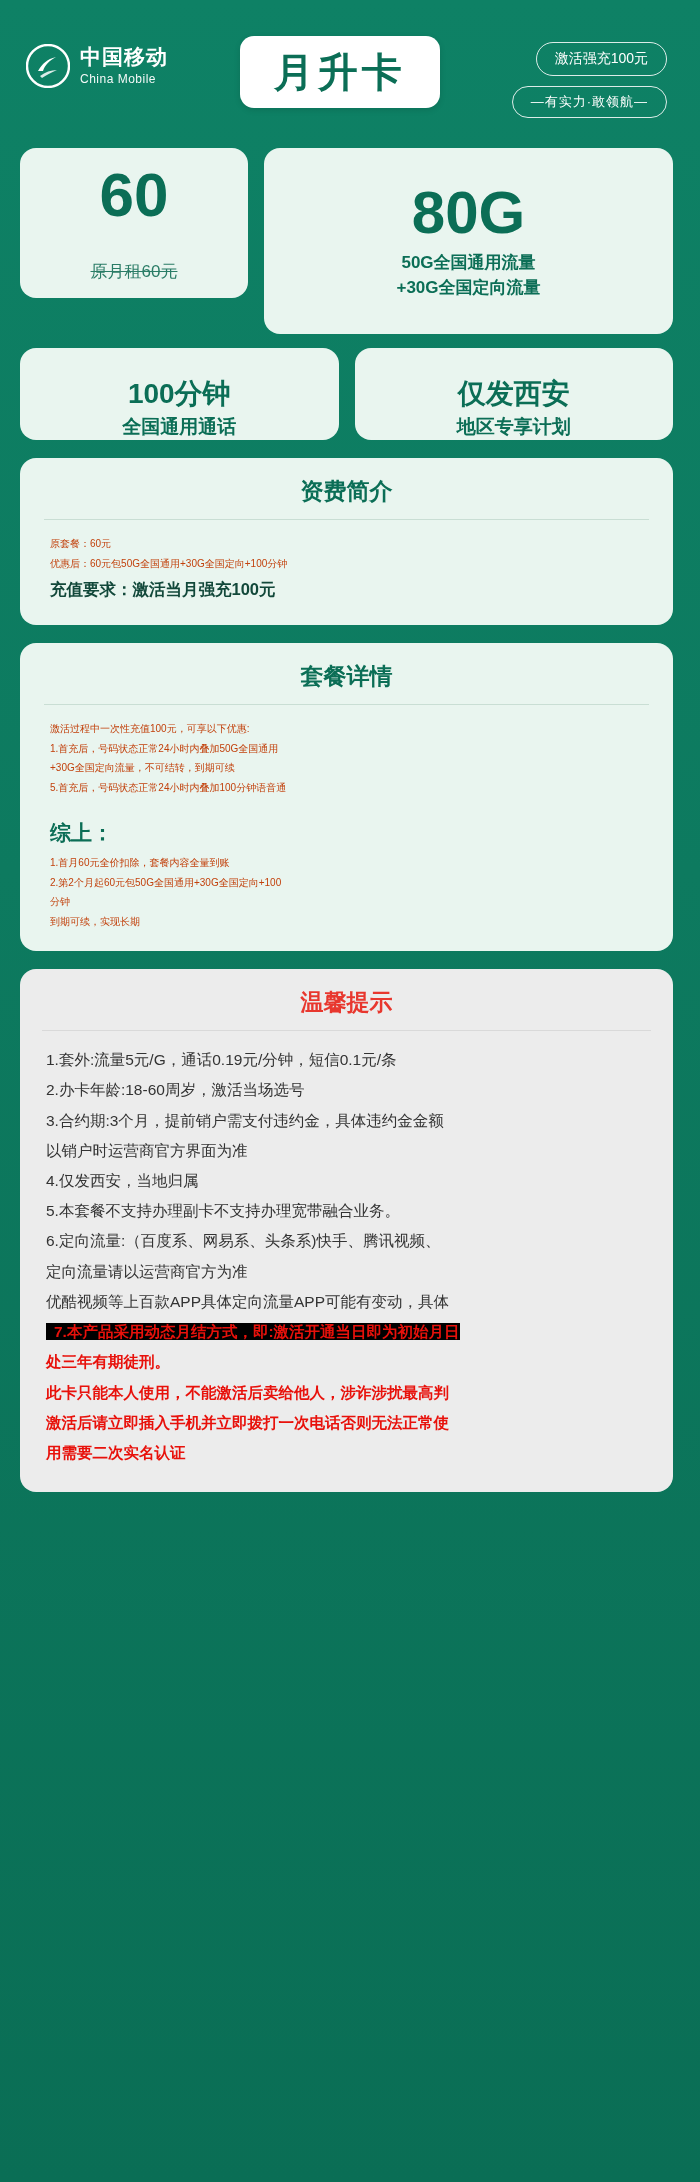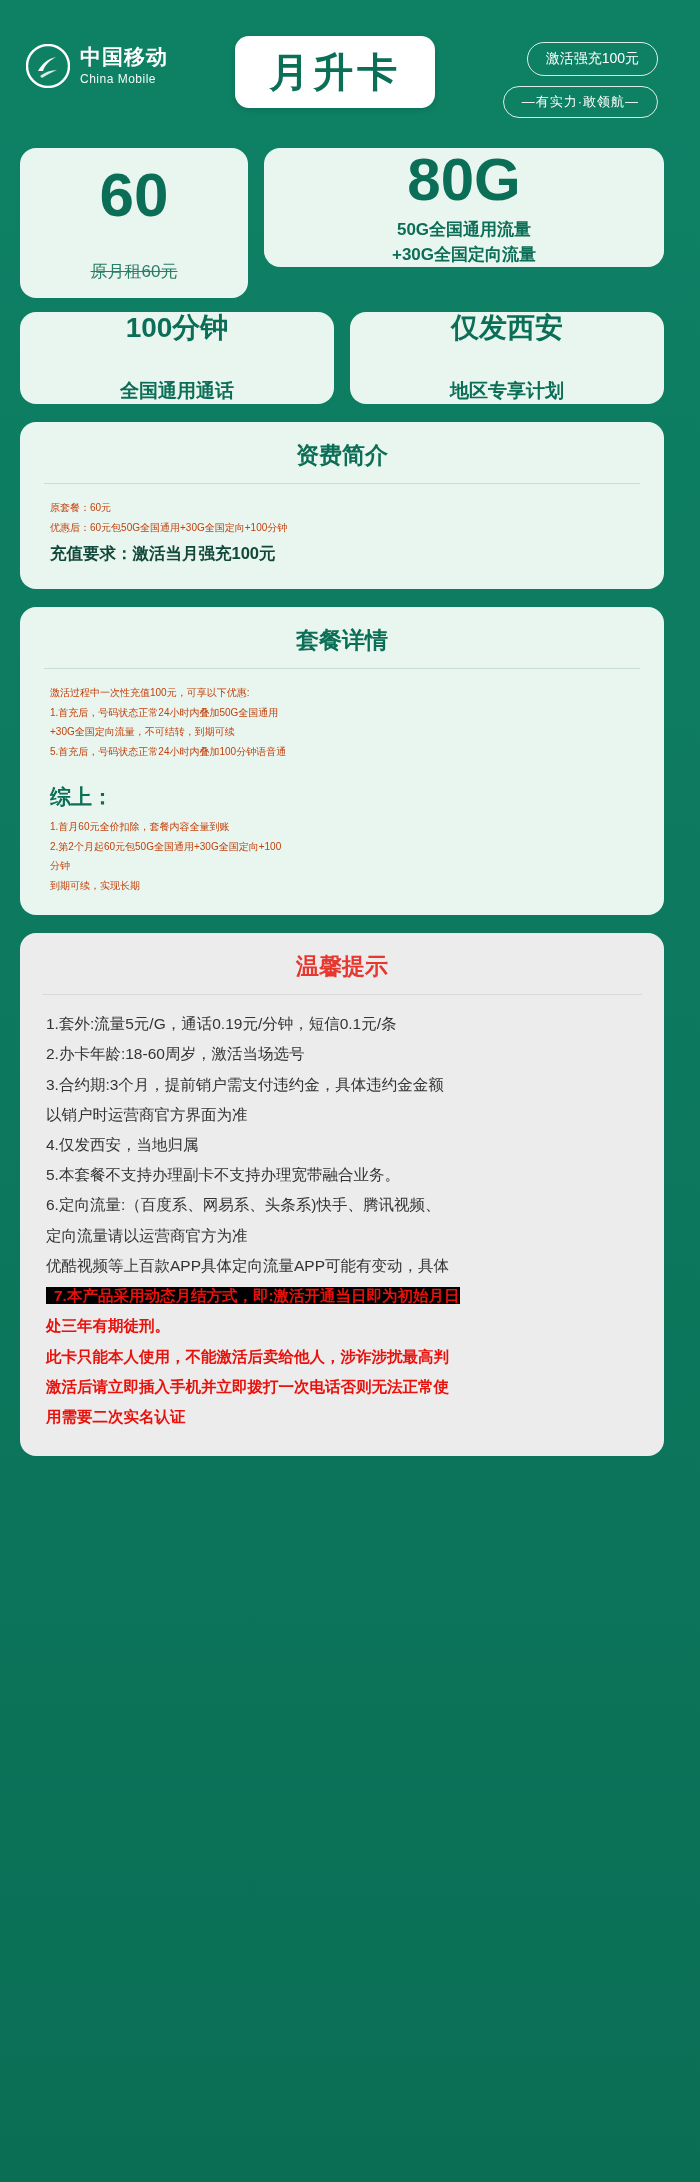--- a/index.html
+++ b/index.html
@@ -5,21 +5,21 @@
   * { box-sizing: border-box; margin: 0; padding: 0; }
   html, body {
     width: 700px;
     background: #0d7a5f;
     font-family: "Liberation Sans", "DejaVu Sans", sans-serif;
   }
   .page {
     width: 700px;
     min-height: 2182px;
     background: linear-gradient(180deg,#0e8165 0%, #0d7a5f 40%, #0a6e55 100%);
-    padding: 18px 36px 30px 20px;
+    padding: 18px 27px 30px 20px;
     position: relative;
   }
 
   
   .header {
     display: flex;
     align-items: flex-start;
     justify-content: space-between;
     height: 120px;
     padding: 8px 6px 0 6px;
@@ -85,40 +85,40 @@
     display: flex;
     flex-direction: column;
     align-items: center;
     justify-content: center;
     gap: 24px;
   }
   .big-num { font-size: 62px; font-weight: bold; line-height: 1; color: #0b6e56; }
   .strike { font-size: 17px; margin-top: 10px; text-decoration: line-through; color: #2a7c66; }
   .card-right {
     flex: 1;
-    height: 119px;
+    height: 186px;
     display: flex;
     flex-direction: column;
     align-items: center;
     justify-content: center;
   }
   .big-data { font-size: 60px; font-weight: bold; line-height: 1; color: #0b6e56; }
   .sub1 { font-size: 17px; font-weight: bold; margin-top: 8px; color: #0b6e56; }
   .sub2 { font-size: 17px; font-weight: bold; margin-top: 2px; color: #0b6e56; }
 
   .cards2 { display: flex; gap: 16px; margin-top: 14px; }
   .card2 {
     background: #e9f5ef;
     border-radius: 16px;
     height: 92px;
     flex: 1;
     display: flex;
     flex-direction: column;
     align-items: center;
-    justify-content: space-between;
+    justify-content: flex-end;
     color: #0b6e56;
   }
   .c2-main { font-size: 28px; font-weight: bold; line-height: 1.15; }
   .c2-sub { font-size: 19px; font-weight: bold; margin-top: 4px; }
 
   
   .panel {
     background: #e9f5ef;
     border-radius: 16px;
     margin-top: 18px;

